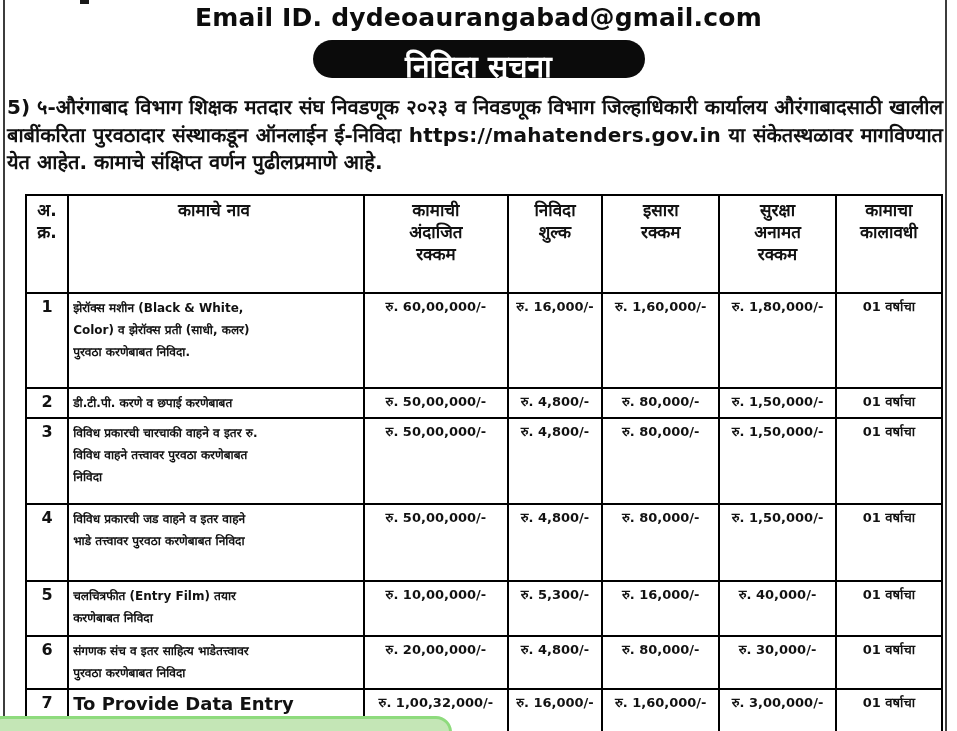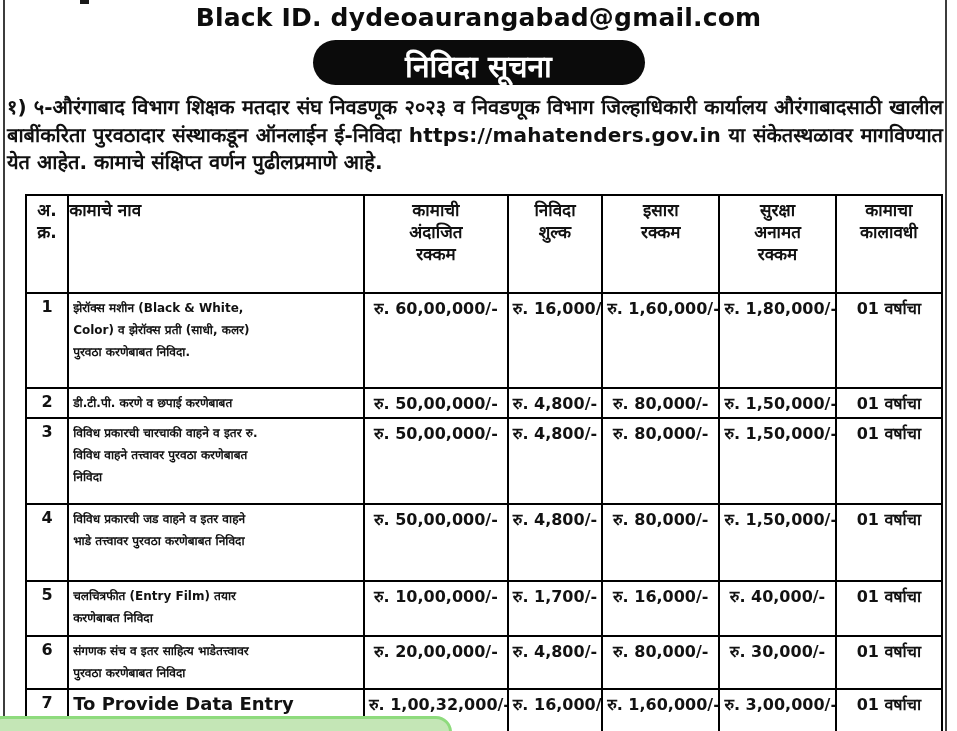--- a/index.html
+++ b/index.html
@@ -17,21 +17,21 @@
   .edge.right{left:945px;}
   .top-fragment{position:absolute;left:80px;top:0;width:9px;height:4px;background:#1a1a1a;}
   .email-line{
     position:absolute;top:3px;left:0;right:0;
     text-align:center;
     font-size:25px;letter-spacing:0.2px;color:#0d0d0d;
     white-space:nowrap;
   }
   .badge{
     position:absolute;top:40px;left:50%;transform:translateX(-50%);
-    width:332px;height:45px;
+    width:332px;height:38px;
     border-radius:27px;
     text-align:center;line-height:53px;
     font-size:30px;
   }
   .intro{
     position:absolute;top:94px;left:7px;width:936px;
     margin:0;
     font-size:20px;line-height:27.5px;
     text-align:justify;
     color:#101010;
@@ -54,50 +54,50 @@
   col.c4{width:10.3%;} col.c5{width:12.8%;} col.c6{width:12.7%;}
   col.c7{width:11.6%;}
   tr.h-header{height:98px;}
   tr.h-r1{height:95px;} tr.h-r2{height:30px;} tr.h-r3{height:86px;}
   tr.h-r4{height:77px;} tr.h-r5{height:55px;} tr.h-r6{height:53px;}
   th.hdr{
     font-size:17px;line-height:22px;
     text-align:center;padding-top:9px;
     white-space:pre-line;
   }
-  th.hdr.name-hdr{text-align:left;padding-left:0;}
+  th.hdr.name-hdr{text-align:center;padding-left:0;}
   td.c-sr{text-align:center;font-size:16px;padding-top:5px;}
   td.c-name{
     text-align:left;padding-left:10px;padding-right:6px;
     font-size:12px;line-height:22px;white-space:pre-line;
   }
-  td.c-amt,td.c-dur{text-align:center;font-size:16px;padding-top:5px;white-space:nowrap;margin-left:20px;}
+  td.c-amt,td.c-dur{text-align:center;font-size:13px;padding-top:5px;white-space:nowrap;margin-left:20px;}
   .green-highlight{
     position:absolute;left:-14px;top:716px;
     width:460px;height:32px;
     border-radius:16px;
     z-index:5;
   }
 </style>
 </head>
 <body>
 
 <div class="page">
 
   <div class="edge left"></div>
   <div class="edge right"></div>
   <div class="top-fragment"></div>
 
-  <div class="email-line">Black ID. dydeoaurangabad@gmail.com</div>
+  <div class="email-line">Email ID. dydeoaurangabad@gmail.com</div>
 
   <div class="badge" style="background:#0b0b0b;color:#ffffff;">
     <span>निविदा सूचना</span>
   </div>
 
-  <p class="intro"><span>१) ५-औरंगाबाद विभाग शिक्षक मतदार संघ निवडणूक २०२३ व निवडणूक विभाग जिल्हाधिकारी कार्यालय औरंगाबादसाठी खालील बाबींकरिता पुरवठादार संस्थाकडून ऑनलाईन ई-निविदा </span><span class="url">https://mahatenders.gov.in</span><span> या संकेतस्थळावर मागविण्यात येत आहेत. कामाचे संक्षिप्त वर्णन पुढीलप्रमाणे आहे.</span></p>
+  <p class="intro"><span>5) ५-औरंगाबाद विभाग शिक्षक मतदार संघ निवडणूक २०२३ व निवडणूक विभाग जिल्हाधिकारी कार्यालय औरंगाबादसाठी खालील बाबींकरिता पुरवठादार संस्थाकडून ऑनलाईन ई-निविदा </span><span class="url">https://mahatenders.gov.in</span><span> या संकेतस्थळावर मागविण्यात येत आहेत. कामाचे संक्षिप्त वर्णन पुढीलप्रमाणे आहे.</span></p>
 
   <table class="tender">
     <colgroup>
       <col class="c1">
         <col class="c2">
         <col class="c3">
         <col class="c4">
       <col class="c5">
         <col class="c6">
         <col class="c7">
@@ -164,21 +164,21 @@
         <td class="c-amt">रु. 80,000/-</td>
         <td class="c-amt">रु. 1,50,000/-</td>
         <td class="c-dur">01 वर्षाचा</td>
       </tr>
 
       <tr class="h-r5">
         <td class="c-sr">5</td>
         <td class="c-name">चलचित्रफीत (Entry Film) तयार
 करणेबाबत निविदा</td>
         <td class="c-amt">रु. 10,00,000/-</td>
-        <td class="c-amt">रु. 1,700/-</td>
+        <td class="c-amt">रु. 5,300/-</td>
         <td class="c-amt">रु. 16,000/-</td>
         <td class="c-amt">रु. 40,000/-</td>
         <td class="c-dur">01 वर्षाचा</td>
       </tr>
 
       <tr class="h-r6">
         <td class="c-sr">6</td>
         <td class="c-name">संगणक संच व इतर साहित्य भाडेतत्त्वावर
 पुरवठा करणेबाबत निविदा</td>
         <td class="c-amt">रु. 20,00,000/-</td>

